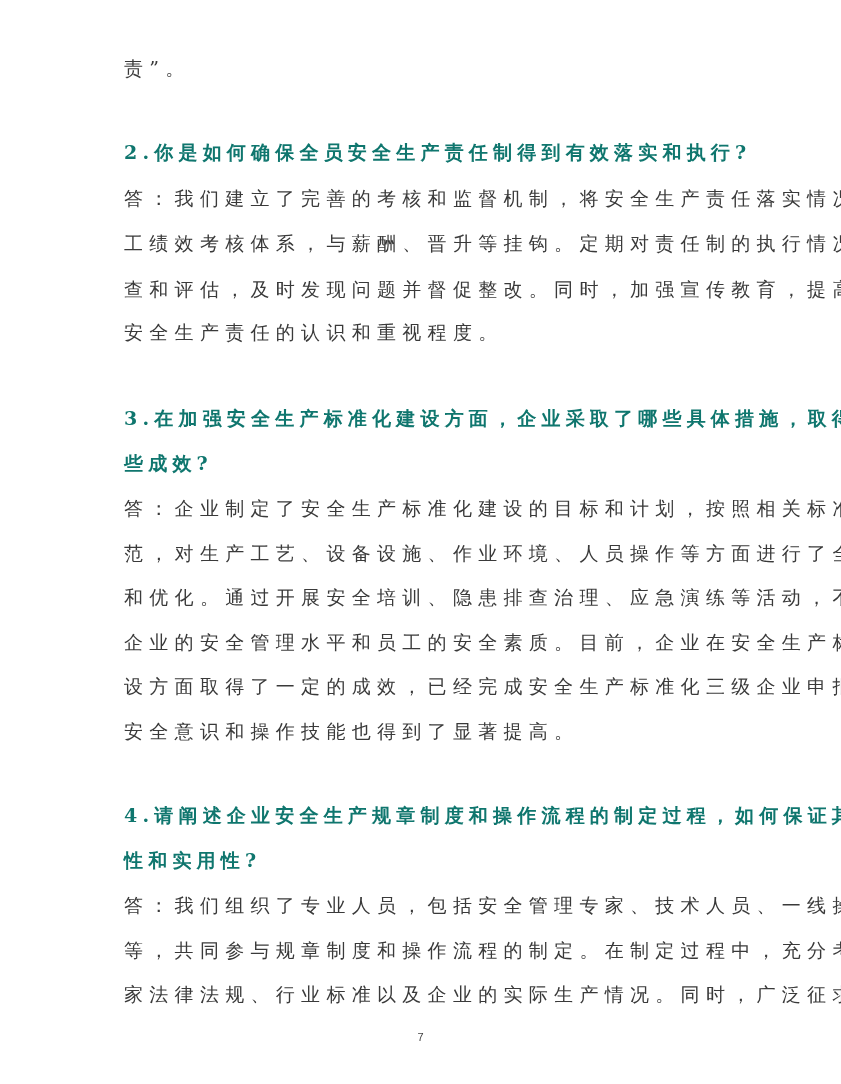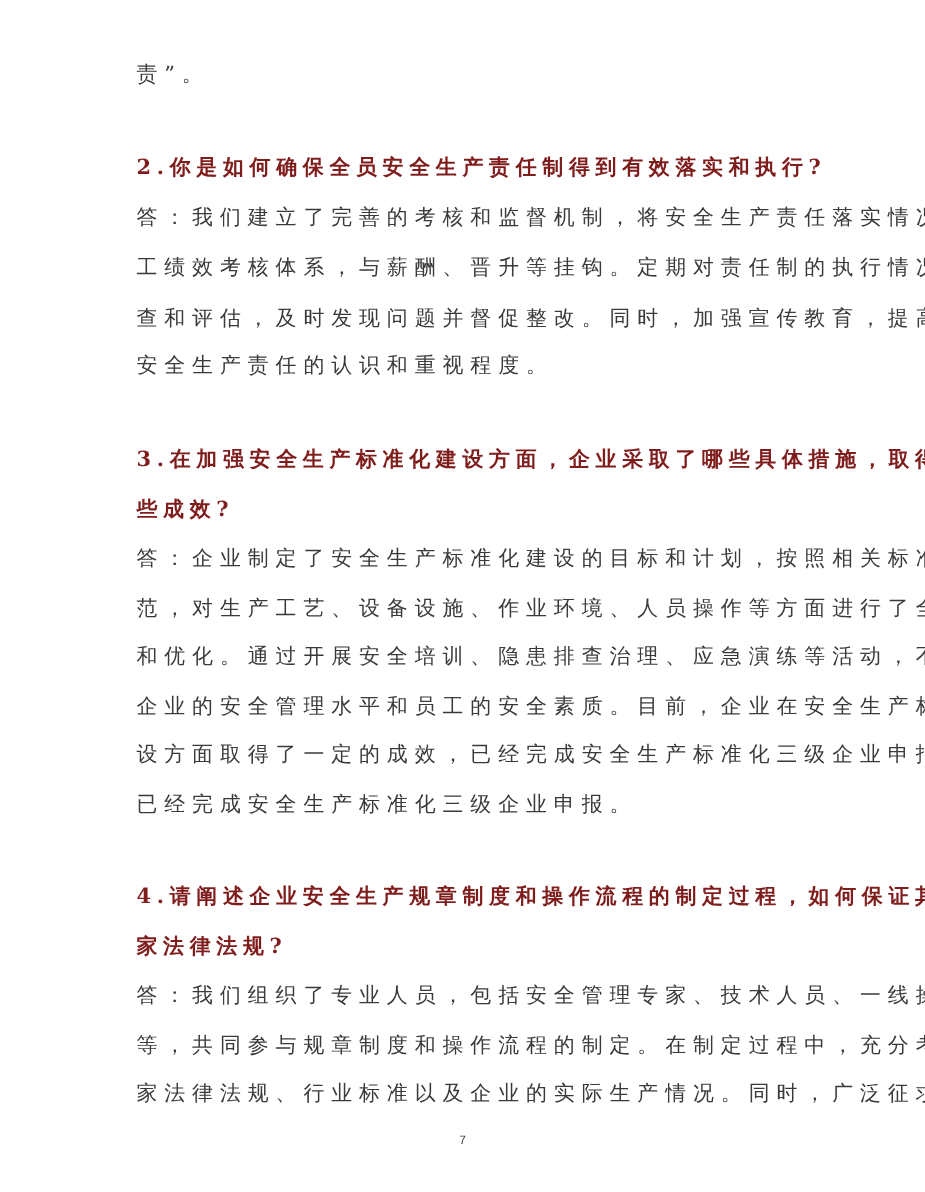--- a/index.html
+++ b/index.html
@@ -1,20 +1,20 @@
 <!DOCTYPE html>
 <html><head>
   <meta charset="utf-8">
   <style>
     html, body { margin: 0; padding: 0; background: #ffffff; }
     body { width: 841px; height: 1084px; position: relative; overflow: hidden;
            font-family: "DejaVu Serif", "Liberation Serif", serif; color: #2a2a2a; }
     .line { position: absolute; left: 124px; width: 590px; white-space: nowrap;
             font-size: 19px; letter-spacing: 6.3px; line-height: 26px; }
-    .q { font-weight: bold; color: #7f1d1d; letter-spacing: 5.2px; }
+    .q { font-weight: bold; color: #0f766e; letter-spacing: 5.2px; }
     .a { color: #3a3a3a; }
     .pagenum { position: absolute; top: 1031px; left: 0; width: 841px; text-align: center;
                font-family: "Liberation Sans", sans-serif; font-size: 11px; color: #444; }
   </style>
 </head>
 <body>
 
 <div id="doc">
     <div class="line a" style="top: 55px;">责”。</div>
     <div class="line q" style="top: 139px;">2.你是如何确保全员安全生产责任制得到有效落实和执行?</div>
@@ -22,20 +22,20 @@
     <div class="line a" style="top: 230px;">工绩效考核体系，与薪酬、晋升等挂钩。定期对责任制的执行情况进行检</div>
     <div class="line a" style="top: 276px;">查和评估，及时发现问题并督促整改。同时，加强宣传教育，提高员工对</div>
     <div class="line a" style="top: 320px; font-family: Liberation Serif, serif;">安全生产责任的认识和重视程度。</div>
     <div class="line q" style="top: 405px;">3.在加强安全生产标准化建设方面，企业采取了哪些具体措施，取得了哪</div>
     <div class="line q" style="top: 450px;">些成效?</div>
     <div class="line a" style="top: 495px;">答：企业制定了安全生产标准化建设的目标和计划，按照相关标准和规</div>
     <div class="line a" style="top: 540px;">范，对生产工艺、设备设施、作业环境、人员操作等方面进行了全面梳理</div>
     <div class="line a" style="top: 584px;">和优化。通过开展安全培训、隐患排查治理、应急演练等活动，不断提高</div>
     <div class="line a" style="top: 629px;">企业的安全管理水平和员工的安全素质。目前，企业在安全生产标准化建</div>
     <div class="line a" style="top: 673px;">设方面取得了一定的成效，已经完成安全生产标准化三级企业申报，员工</div>
-    <div class="line a" style="top: 718px;">已经完成安全生产标准化三级企业申报。</div>
+    <div class="line a" style="top: 718px;">安全意识和操作技能也得到了显著提高。</div>
     <div class="line q" style="top: 802px;">4.请阐述企业安全生产规章制度和操作流程的制定过程，如何保证其科学</div>
-    <div class="line q" style="top: 847px;">家法律法规?</div>
+    <div class="line q" style="top: 847px;">性和实用性?</div>
     <div class="line a" style="top: 892px;">答：我们组织了专业人员，包括安全管理专家、技术人员、一线操作人员</div>
     <div class="line a" style="top: 937px;">等，共同参与规章制度和操作流程的制定。在制定过程中，充分考虑了国</div>
     <div class="line a" style="top: 981px;">家法律法规、行业标准以及企业的实际生产情况。同时，广泛征求了员工</div>
   </div>
 <div class="pagenum">7</div>
 
 </body></html>

